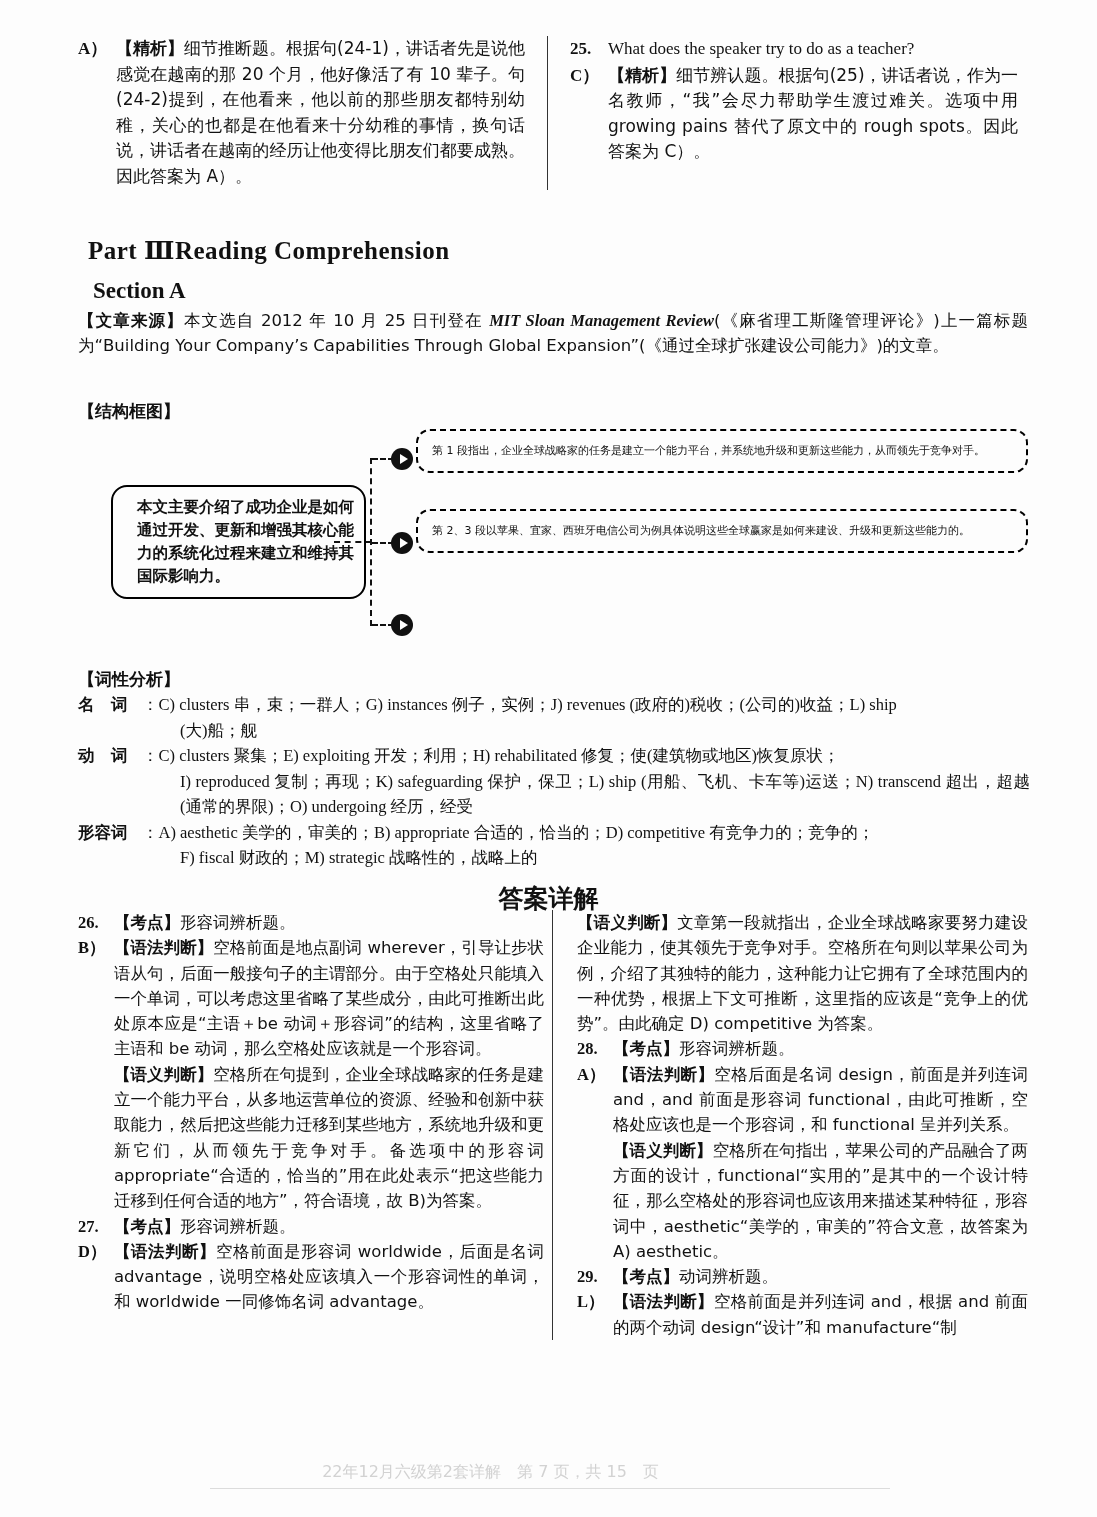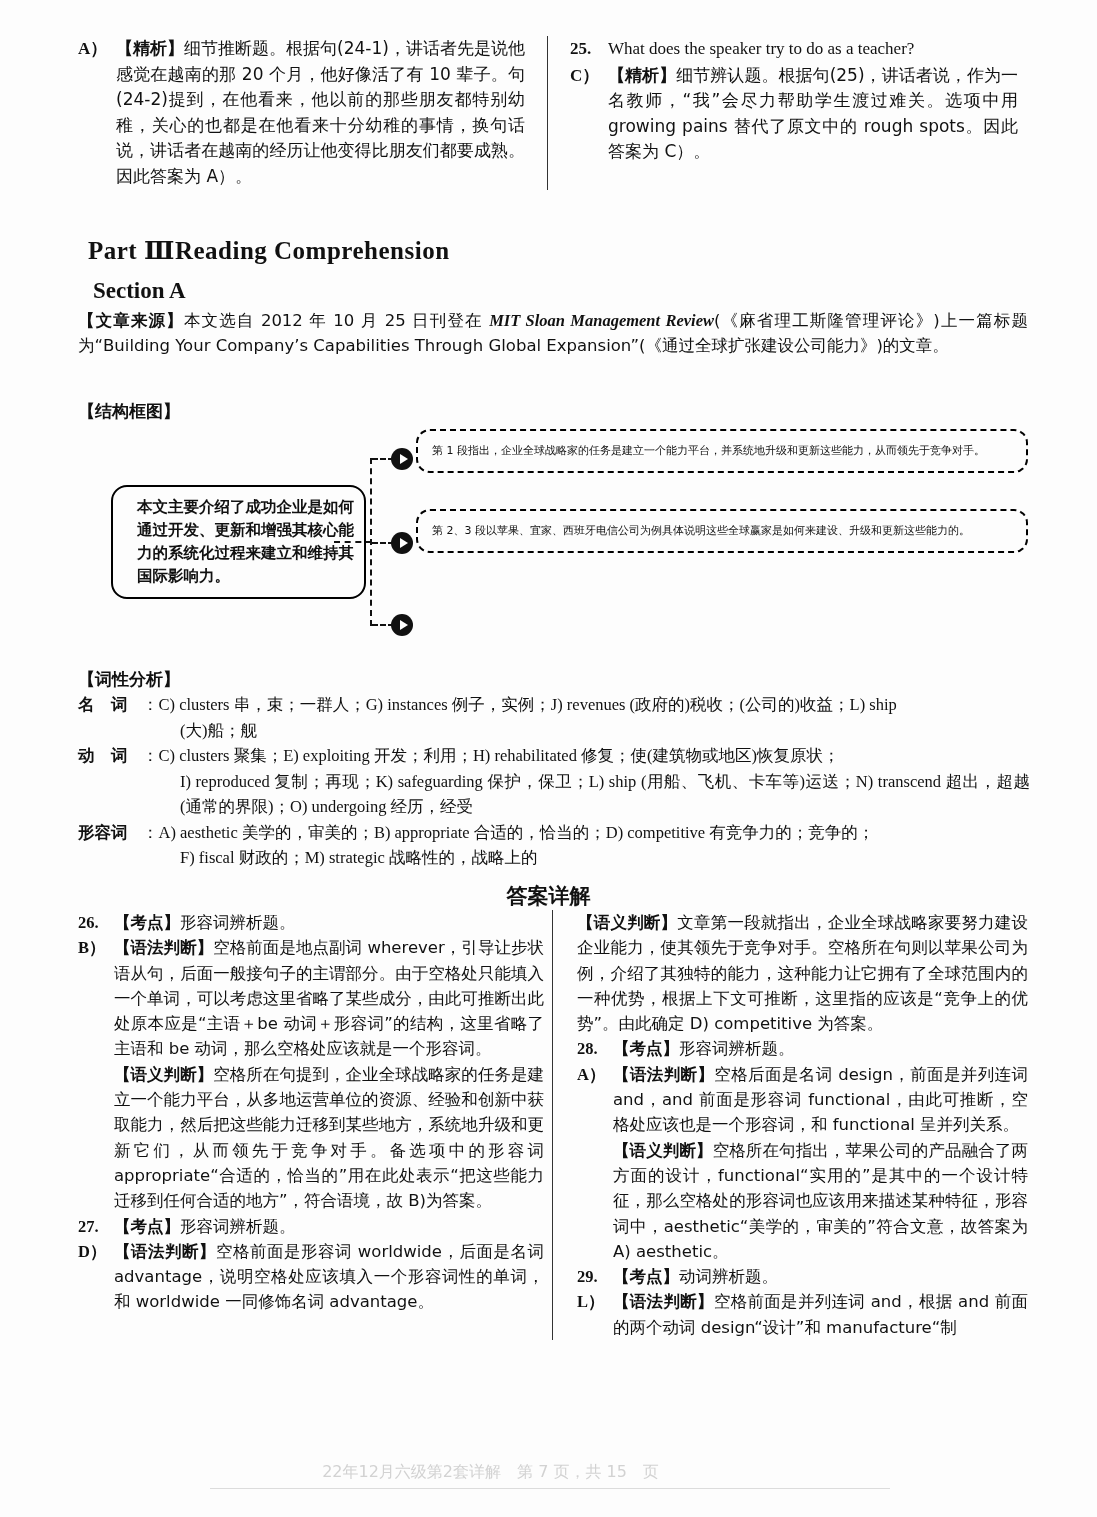--- a/index.html
+++ b/index.html
@@ -195,21 +195,21 @@
   .pos-val{flex:1 1 auto;text-align:justify;padding-left:2px;}
   .pos-val .cont{display:block;padding-left:38px;}
 
   
   .ans-head{
     position:absolute;
     left:0; top:882px;
     width:1097px;
     text-align:center;
     font-weight:bold;
-    font-size:21px;
+    font-size:25px;
     font-family:"DejaVu Sans",sans-serif;
   }
 
   .ans-cols{
     position:absolute;
     left:78px; top:910px;
     width:950px;
     display:flex;
   }
   .ans-col{width:475px;box-sizing:border-box;}

